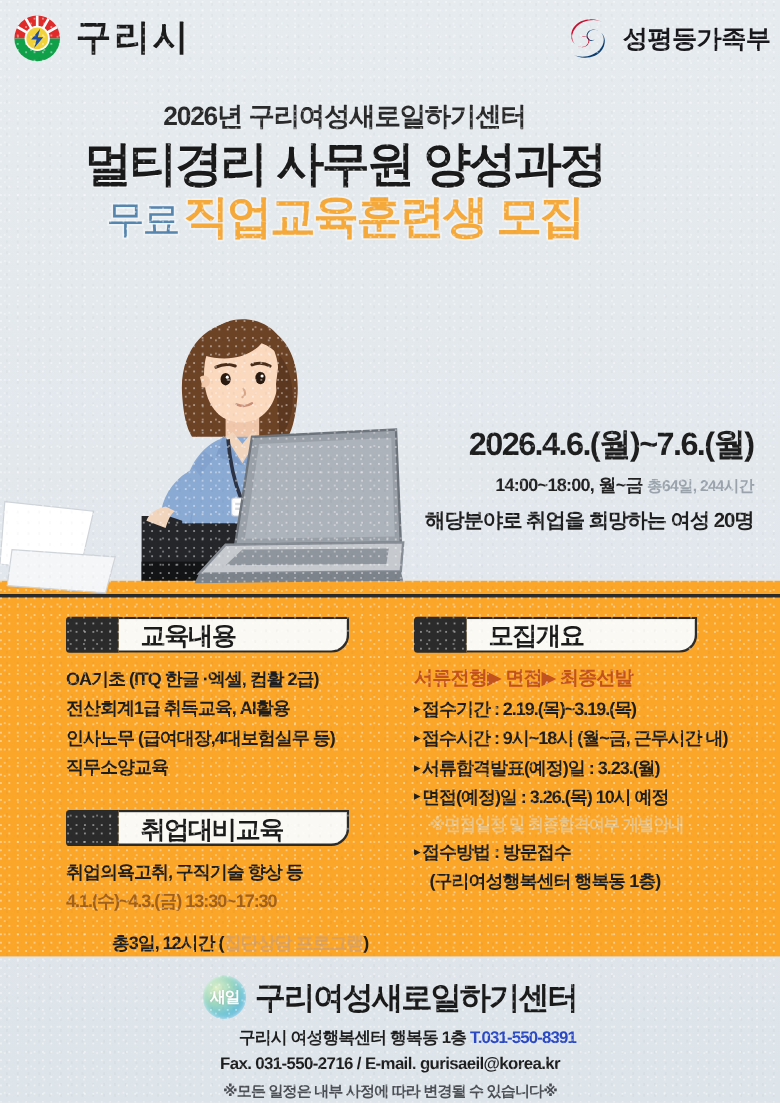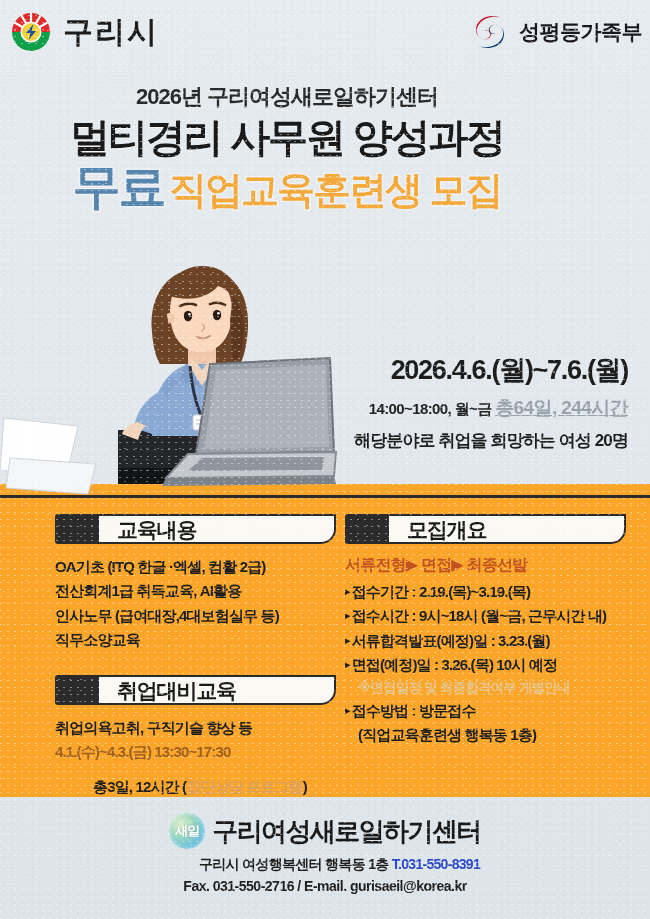--- a/index.html
+++ b/index.html
@@ -34,47 +34,47 @@
   .logo-gov{position:absolute;right:8px;top:12px;display:flex;align-items:center;gap:9px;}
   .gov-mark{width:40px;height:40px;}
   .gov-text{font-size:21px;font-weight:700;color:#17171c;letter-spacing:-.5px;}
 
   
   .title-wrap{position:absolute;top:86px;left:0;width:574px;text-align:center;}
   .t-pre{font-size:22px;font-weight:700;color:#2a2a2a;letter-spacing:-1px;line-height:1;}
   .t-main{font-size:40px;font-weight:900;color:#1a1a1a;letter-spacing:-2.2px;line-height:1.12;margin-top:7px;
           text-shadow:0 1px 0 rgba(255,255,255,.6);}
   .t-sub{margin-top:2px;line-height:1.05;white-space:nowrap;}
-  .t-free{font-size:48px;font-weight:700;color:#5685ae;letter-spacing:-2px;
+  .t-free{font-size:32px;font-weight:400;color:#5685ae;letter-spacing:-2px;
           -webkit-text-stroke:3px #eef2f5;paint-order:stroke fill;}
   .t-rec{font-size:38px;font-weight:900;color:#f5a93a;letter-spacing:-2px;
          -webkit-text-stroke:3px #eef2f5;paint-order:stroke fill;}
 
   
   .illo{position:absolute;left:100px;top:240px;width:250px;height:250px;}
   .desk{position:absolute;left:118px;top:430px;width:215px;height:67px;background:#25262a;}
   .desk-front{position:absolute;left:118px;top:468px;width:215px;height:29px;background:#131416;}
 
   
   .info{position:absolute;right:22px;top:356px;width:340px;text-align:right;}
   .info-date{font-size:27px;font-weight:700;color:#1e1e1e;letter-spacing:-1.3px;line-height:1.1;}
   .info-time{margin-top:9px;font-size:15px;font-weight:700;color:#222;letter-spacing:-.6px;}
-  .info-time .muted{color:#9aa3ac;font-size:19px;font-weight:700;text-decoration:underline;}
+  .info-time .muted{color:#9aa3ac;font-size:13px;font-weight:700;}
   .info-target{margin-top:8px;font-size:17px;font-weight:700;color:#1e1e1e;letter-spacing:-.9px;}
 
   
   .rule{position:absolute;left:0;top:495px;width:650px;height:3px;background:#2b2b2b;z-index:5;}
   .orange{position:absolute;left:0;top:498px;width:650px;height:299px;background:#fba629;}
   .orange-top{position:absolute;left:0;top:484px;width:650px;height:12px;background:#fba629;}
 
   .col-l{position:absolute;left:55px;top:16px;width:290px;}
   .col-r{position:absolute;left:345px;top:16px;width:295px;}
 
   
-  .tab{position:relative;height:30px;width:236px;margin-bottom:11px;padding-left:45px;}
+  .tab{position:relative;height:30px;width:236px;margin-bottom:11px;}
   .tab .blk{position:absolute;left:0;top:0;width:44px;height:30px;background:#2b2b2b;
             border-top-left-radius:3px;border-bottom-left-radius:3px;}
   .tab .pap{position:absolute;left:44px;top:0;right:0;height:30px;background:#fbf9f3;
             border-bottom-right-radius:15px;border:2px solid #2b2b2b;border-left:none;box-sizing:border-box;}
   .tab .lbl{position:absolute;left:62px;top:2px;font-size:21px;font-weight:900;color:#1b1b1b;letter-spacing:-1.2px;z-index:3;}
 
   .body-line{font-size:15px;font-weight:700;color:#1e1e1e;letter-spacing:-.85px;line-height:1.63;}
   .body-line.brown{color:#a0611f;}
   .body-line .dim{color:#d9a05e;}
   .flow{font-size:16px;font-weight:800;color:#c2521e;letter-spacing:-.8px;margin-bottom:4px;}
@@ -281,31 +281,32 @@
         <div class="bullet">
           <span class="bt">▸</span><span>서류합격발표(예정)일 : 3.23.(월)</span>
         </div>
         <div class="bullet">
           <span class="bt">▸</span><span>면접(예정)일 : 3.26.(목) 10시 예정</span>
         </div>
         <div class="note">※면접일정 및 최종합격여부 개별안내</div>
         <div class="bullet">
           <span class="bt">▸</span><span>접수방법 : 방문접수</span>
         </div>
-        <div class="bullet indent">(직업교육훈련생 행복동 1층)</div>
+        <div class="bullet indent">(구리여성행복센터 행복동 1층)</div>
       </div>
     </div>
   </div>
 
   <div class="footer">
     <div class="f-brandrow">
       <div class="saeil">
         <span>새일</span>
       </div>
       <div class="f-name">구리여성새로일하기센터</div>
     </div>
     <div class="f-addr">
       <span>구리시 여성행복센터 행복동 1층 </span><span class="tel">T.031-550-8391</span>
     </div>
     <div class="f-fax">Fax. 031-550-2716 / E-mail. gurisaeil@korea.kr</div>
+    <div class="f-note">※모든 일정은 내부 사정에 따라 변경될 수 있습니다※</div>
   </div>
 
 </div>
 
 </body></html>

